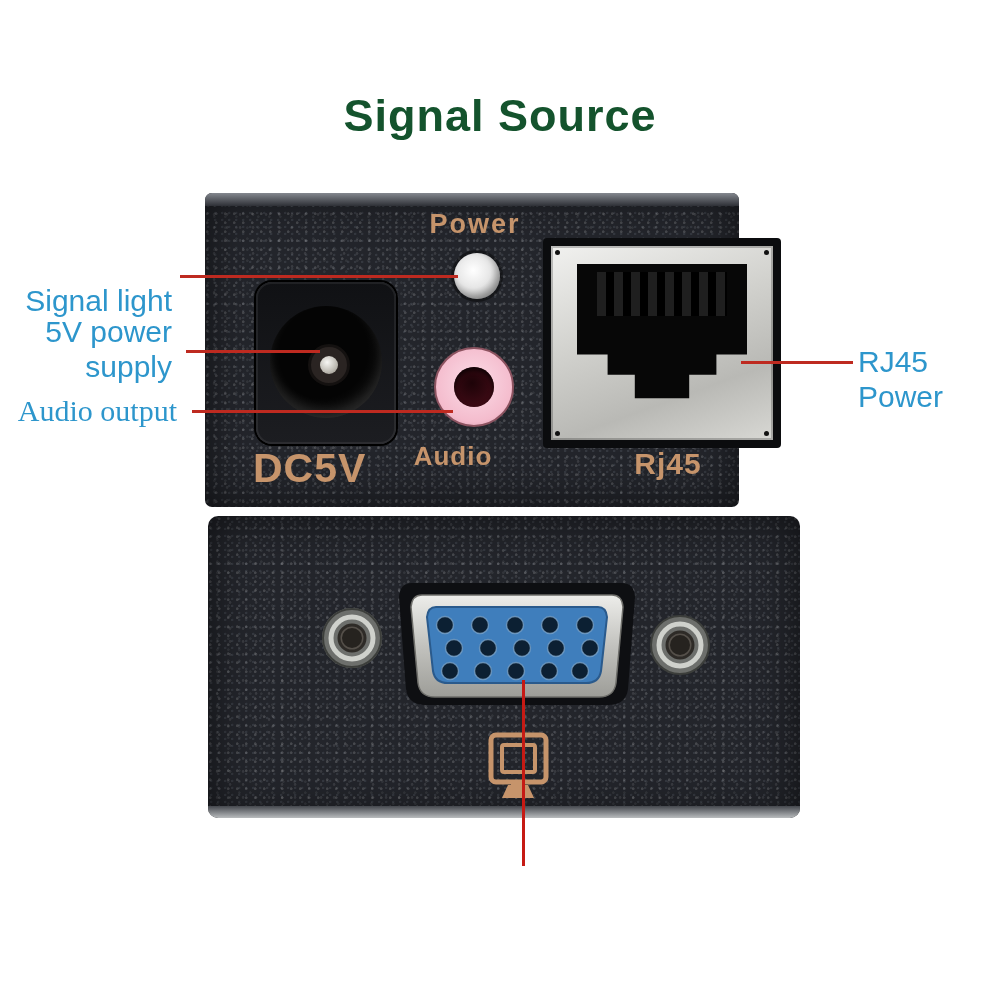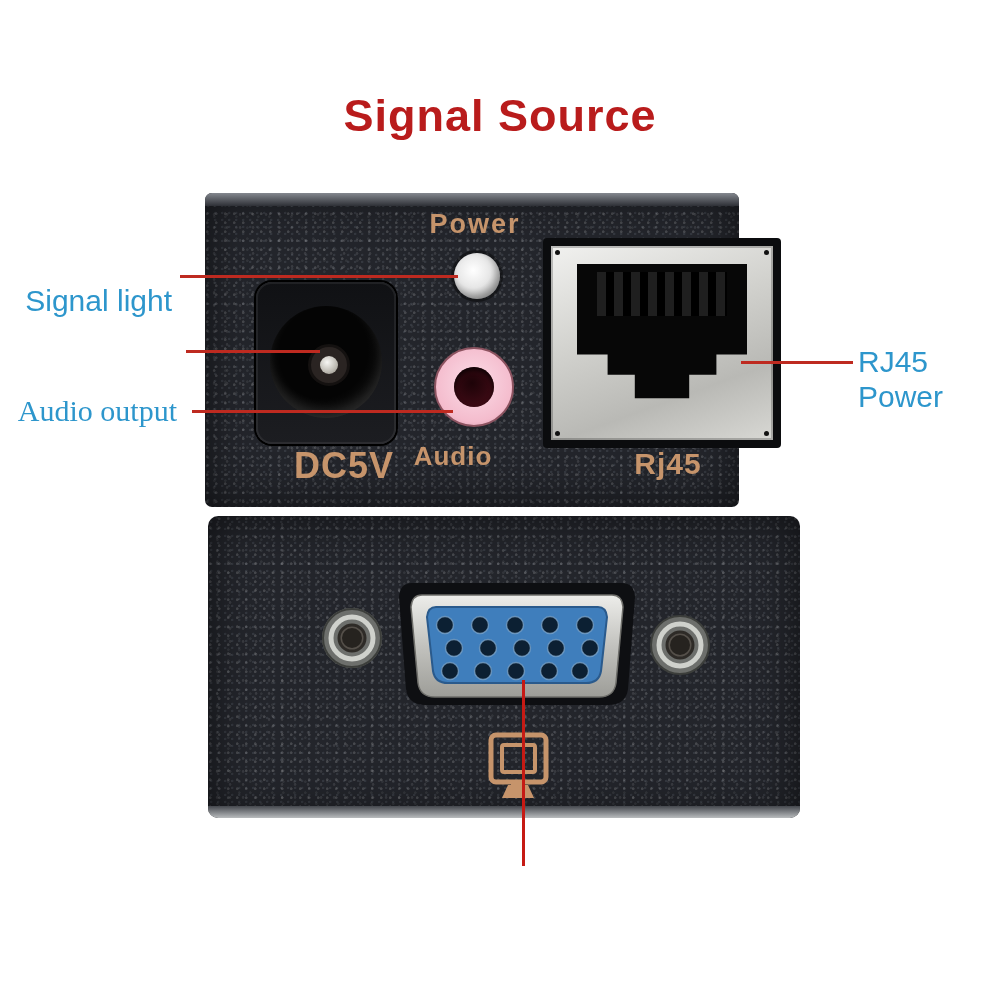--- a/index.html
+++ b/index.html
@@ -2,21 +2,21 @@
 <html><head>
 <meta charset="utf-8">
 <style>
   html,body{margin:0;padding:0;background:#ffffff;}
   .canvas{
     position:relative;width:1000px;height:1000px;background:#ffffff;overflow:hidden;
     font-family:"Liberation Sans", sans-serif;
   }
   .title{
     position:absolute;left:0;right:0;top:90px;text-align:center;
-    font-size:45px;font-weight:bold;color:#b91c1c;letter-spacing:1px;
+    font-size:45px;font-weight:bold;color:#14532d;letter-spacing:1px;
   }
   
   .device{
     position:absolute;background-color:#23252b;
     background-image:
       radial-gradient(circle at 25% 30%, rgba(255,255,255,.16) 1px, transparent 1.7px),
       radial-gradient(circle at 70% 65%, rgba(255,255,255,.10) 1px, transparent 1.7px),
       radial-gradient(circle at 45% 85%, rgba(170,180,200,.13) 1px, transparent 1.6px),
       radial-gradient(circle at 85% 15%, rgba(200,205,215,.09) 1px, transparent 1.6px);
     background-size:9px 9px,13px 13px,7px 7px,11px 11px;
@@ -24,21 +24,21 @@
   }
   .device-top{left:205px;top:193px;width:534px;height:314px;border-radius:7px;}
   .device-bottom{left:208px;top:516px;width:592px;height:302px;border-radius:10px;}
   .bevel-top{position:absolute;left:0;right:0;top:0;height:13px;border-radius:7px 7px 0 0;
     background:linear-gradient(180deg,#84888f,#2e3036);}
   .bevel-bottom{position:absolute;left:0;right:0;bottom:0;height:12px;border-radius:0 0 10px 10px;
     background:linear-gradient(0deg,#b9bcbe,#45484e);}
   
   .panel-text{position:absolute;color:#C6946B;font-weight:bold;text-align:center;letter-spacing:1px;}
   .txt-power{left:200px;top:16px;width:140px;font-size:27px;letter-spacing:2px;}
-  .txt-dc5v{left:48px;top:252px;width:104px;font-size:36px;margin-left:39px;}
+  .txt-dc5v{left:48px;top:252px;width:104px;font-size:41px;}
   .txt-audio{left:203px;top:248px;width:90px;font-size:26px;}
   .txt-rj45{left:408px;top:254px;width:110px;font-size:30px;}
   
   .led{position:absolute;left:249px;top:60px;width:46px;height:46px;border-radius:50%;
     background:radial-gradient(circle at 42% 38%, #ffffff, #e6e6e6 45%, #bcbcbc 70%, #8f8f8f 100%);
     box-shadow:0 0 0 3px rgba(0,0,0,.4), inset -3px -4px 7px rgba(0,0,0,.25);}
   
   .dc-recess{position:absolute;left:51px;top:89px;width:140px;height:162px;border-radius:16px;
     background:linear-gradient(180deg,#101114,#1c1d21);
     box-shadow:inset 0 0 0 2px rgba(255,255,255,.07), 0 0 0 2px #000;}
@@ -178,20 +178,24 @@
 
     <svg class="svg-abs" style="left:276px;top:214px;" width="68" height="72" viewBox="0 0 68 72">
       <rect x="7" y="5" width="55" height="47" rx="5" fill="none" stroke="#C6946B" stroke-width="5"></rect>
       <rect x="18" y="15" width="33" height="27" rx="2" fill="none" stroke="#C6946B" stroke-width="4"></rect>
       <path d="M24,55 L44,55 L50,68 L18,68 Z" fill="#C6946B"></path>
       <rect x="27" y="51" width="14" height="6" fill="#C6946B"></rect>
     </svg>
   </div>
 
   <div class="callout co-signal">Signal light</div>
+  <div class="callout co-power">
+    <div>5V power</div>
+    <div>supply</div>
+  </div>
   <div class="callout co-audio">Audio output</div>
   <div class="callout co-rj45">RJ45 Power</div>
 
   <div class="leader ld-signal"></div>
   <div class="leader ld-power"></div>
   <div class="leader ld-audio"></div>
   <div class="leader ld-rj45"></div>
   <div class="leader ld-vga"></div>
 
 </div>

